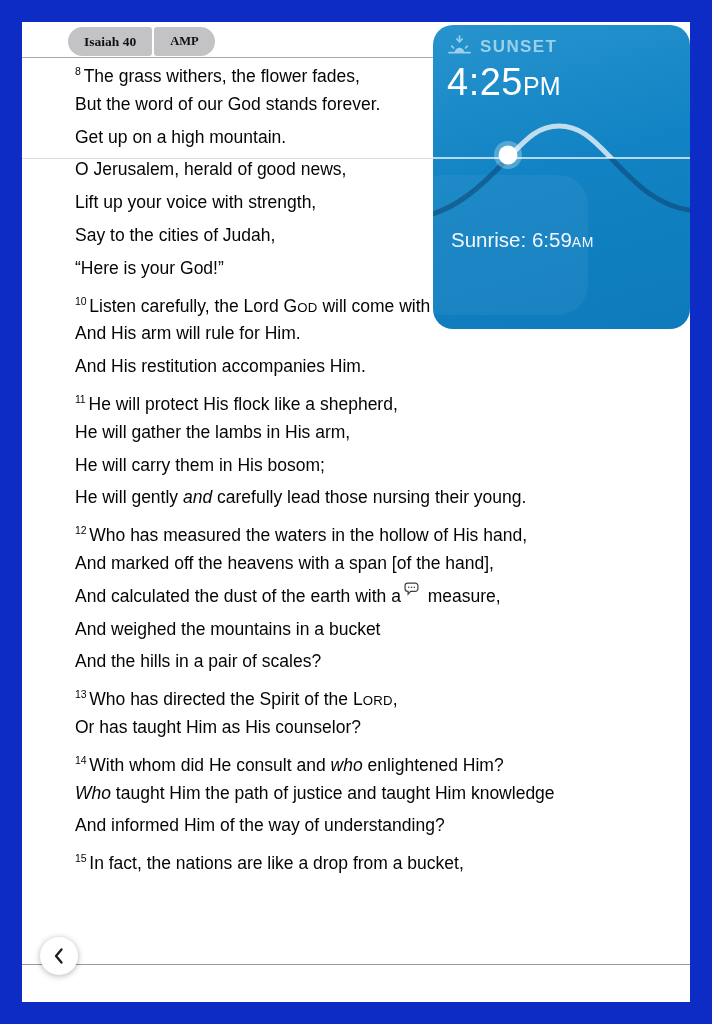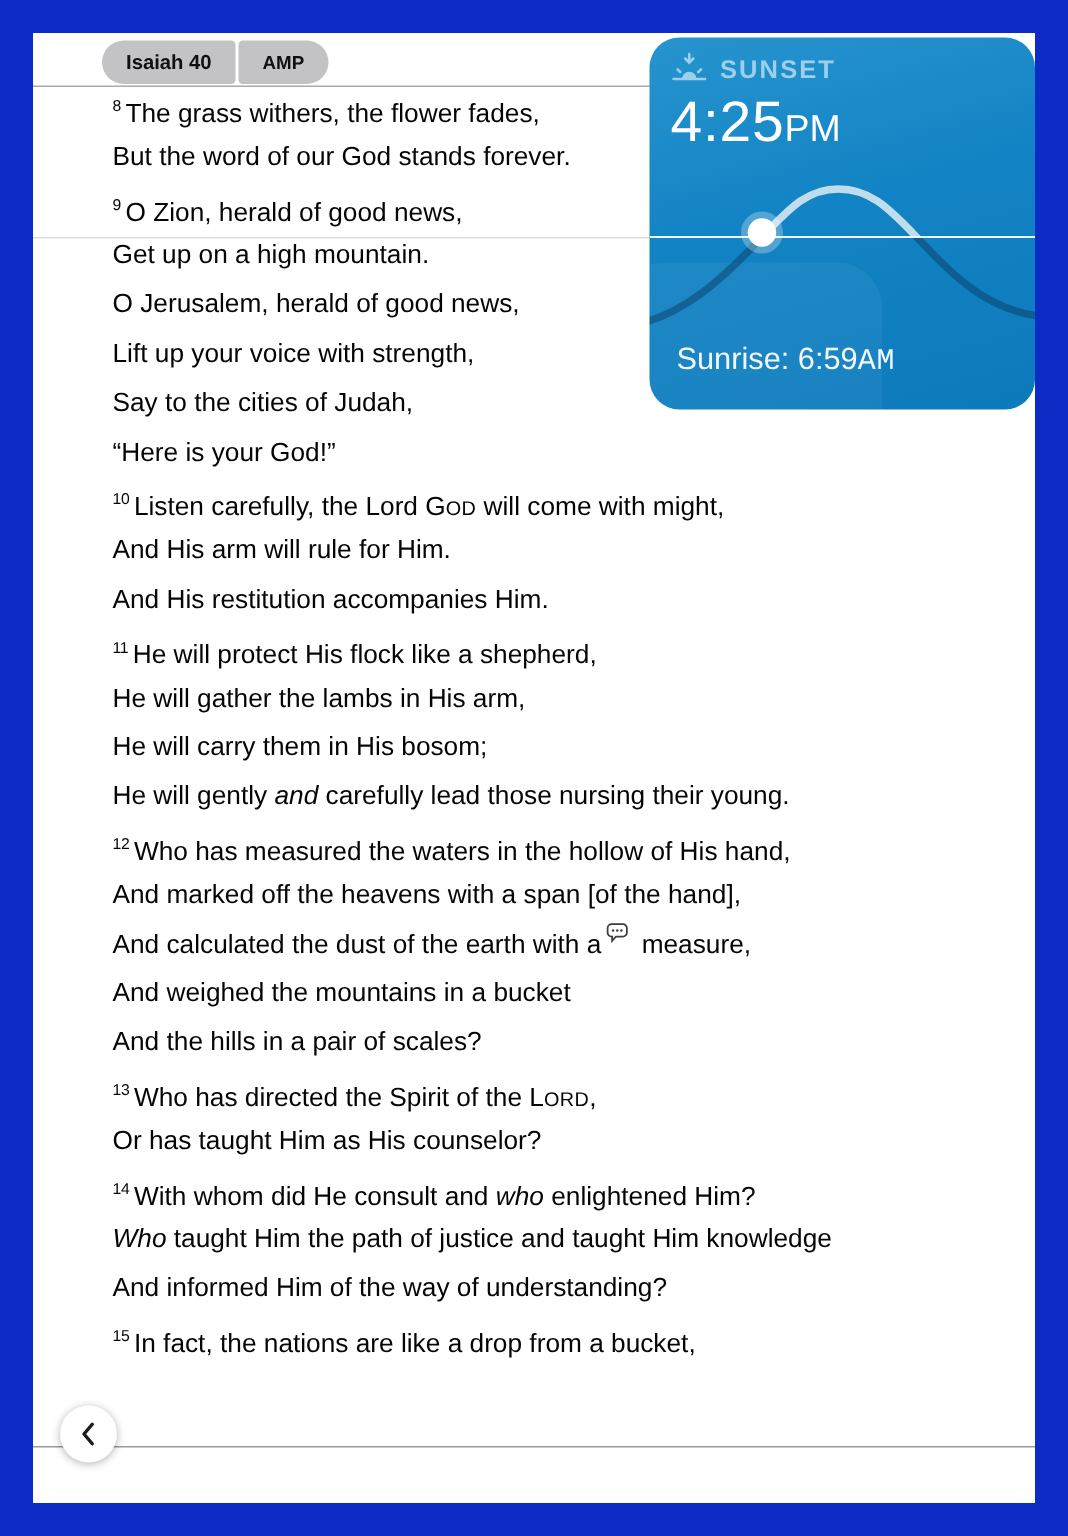--- a/index.html
+++ b/index.html
@@ -3,52 +3,52 @@
 <meta charset="utf-8">
 <style>
   html,body{margin:0;padding:0;}
   body{width:712px;height:1024px;font-family:"Liberation Sans","DejaVu Sans",sans-serif;}
   .page{position:relative;width:712px;height:1024px;background:var(--frame,#0d2cc5);overflow:hidden;}
   .content{position:absolute;left:22px;top:22px;width:668px;height:980px;background:#ffffff;}
 
   
   .pill{position:absolute;left:46px;top:5px;display:flex;gap:2px;}
   .seg{border:none;cursor:pointer;background:#c3c3c5;color:#101012;height:29px;
-       font-family:Liberation Sans, sans-serif;font-weight:bold;display:flex;align-items:center;}
+       font-family:Liberation Serif, serif;font-weight:bold;display:flex;align-items:center;}
   .seg-l{border-radius:15px 3px 3px 15px;padding:0 16px;font-size:13.5px;}
   .seg-r{border-radius:3px 15px 15px 3px;padding:0 16px;font-size:12.5px;}
   .hdr-line{position:absolute;left:0;top:35px;width:668px;height:1px;background:#a9a9a9;}
   .mid-line{position:absolute;left:0;top:136px;width:415px;height:1px;background:#d9dee2;}
   .bottom-line{position:absolute;left:0;top:942px;width:668px;height:1px;background:#9a9a9a;}
 
   
   .verses{position:absolute;left:53px;top:33px;right:10px;color:#050505;}
   .vline{height:32.8px;line-height:32.8px;white-space:nowrap;font-size:17.5px;}
   .sup{font-size:10.5px;vertical-align:7px;margin-right:3px;letter-spacing:-0.2px;}
   .it{font-style:italic;}
   .sc{font-size:13.2px;letter-spacing:0.3px;}
   .fn{display:inline-block;vertical-align:6px;margin:0 4px 0 3px;line-height:0;cursor:pointer;}
 
   
-  .widget{position:absolute;left:411px;top:3px;width:257px;height:248px;border-radius:20px;
+  .widget{position:absolute;left:411px;top:3px;width:257px;height:304px;border-radius:20px;
           overflow:hidden;cursor:pointer;
           background:linear-gradient(165deg,var(--w-top,#2794ce) 0%,#1283c4 45%,var(--w-bot,#0d7abb) 100%);}
   .w-mark{position:absolute;left:-20px;top:150px;width:175px;height:140px;border-radius:30px;
           background:rgba(255,255,255,0.05);}
   .w-head{position:absolute;left:13px;top:9px;display:flex;align-items:center;gap:7px;
           color:var(--w-label,#9cd0ea);}
   .w-label{font-size:17px;font-weight:bold;letter-spacing:1.4px;}
   .w-time{position:absolute;left:14px;top:36px;color:#ffffff;font-size:38px;font-weight:500;letter-spacing:0.5px;}
   .w-ampm{font-size:25px;letter-spacing:0;}
   .w-curve{position:absolute;left:0;top:0;}
   .w-curve .night{fill:none;stroke:rgba(10,62,102,0.5);stroke-width:5;}
   .w-curve .day{fill:none;stroke:var(--w-day,#d7e9f3);stroke-width:5;opacity:0.88;}
   .w-curve .horizon{stroke:rgba(255,255,255,0.92);stroke-width:1.4;}
   .w-sunrise{position:absolute;left:18px;top:203px;color:#f2f8fc;font-size:20.5px;}
-  .w-am{font-size:20px;letter-spacing:0.5px;font-family:Liberation Mono, monospace;}
+  .w-am{font-size:14px;letter-spacing:0.5px;}
 
   
   .back-btn{position:absolute;left:18px;top:915px;width:38px;height:38px;border-radius:50%;
             background:#ffffff;border:none;cursor:pointer;display:flex;align-items:center;justify-content:center;
             box-shadow:0 1px 6px rgba(0,0,0,0.3);padding:0;}
 </style>
 </head>
 <body>
 
 <div class="page">
@@ -57,21 +57,20 @@
     <div class="pill">
       <button class="seg seg-l">Isaiah 40</button>
       <button class="seg seg-r">AMP</button>
     </div>
     <div class="hdr-line"></div>
     <div class="mid-line"></div>
 
     <div class="verses" id="verses">
         <div class="vline"><span class="sup">8</span><span class="tx">The grass withers, the flower fades,</span></div>
         <div class="vline"><span class="tx">But the word of our God stands forever.</span></div>
-        <div class="vline"><span class="sup">9</span><span class="tx">O Zion, herald of good news,</span></div>
         <div class="vline"><span class="tx">Get up on a high mountain.</span></div>
         <div class="vline"><span class="tx">O Jerusalem, herald of good news,</span></div>
         <div class="vline"><span class="tx">Lift up your voice with strength,</span></div>
         <div class="vline"><span class="tx">Say to the cities of Judah,</span></div>
         <div class="vline"><span class="tx">“Here is your God!”</span></div>
         <div class="vline"><span class="sup">10</span><span class="tx">Listen carefully, the Lord G</span><span class="sc">OD</span><span class="tx"> will come with might,</span></div>
         <div class="vline"><span class="tx">And His arm will rule for Him.</span></div>
         <div class="vline"><span class="tx">And His restitution accompanies Him.</span></div>
         <div class="vline"><span class="sup">11</span><span class="tx">He will protect His flock like a shepherd,</span></div>
         <div class="vline"><span class="tx">He will gather the lambs in His arm,</span></div>

